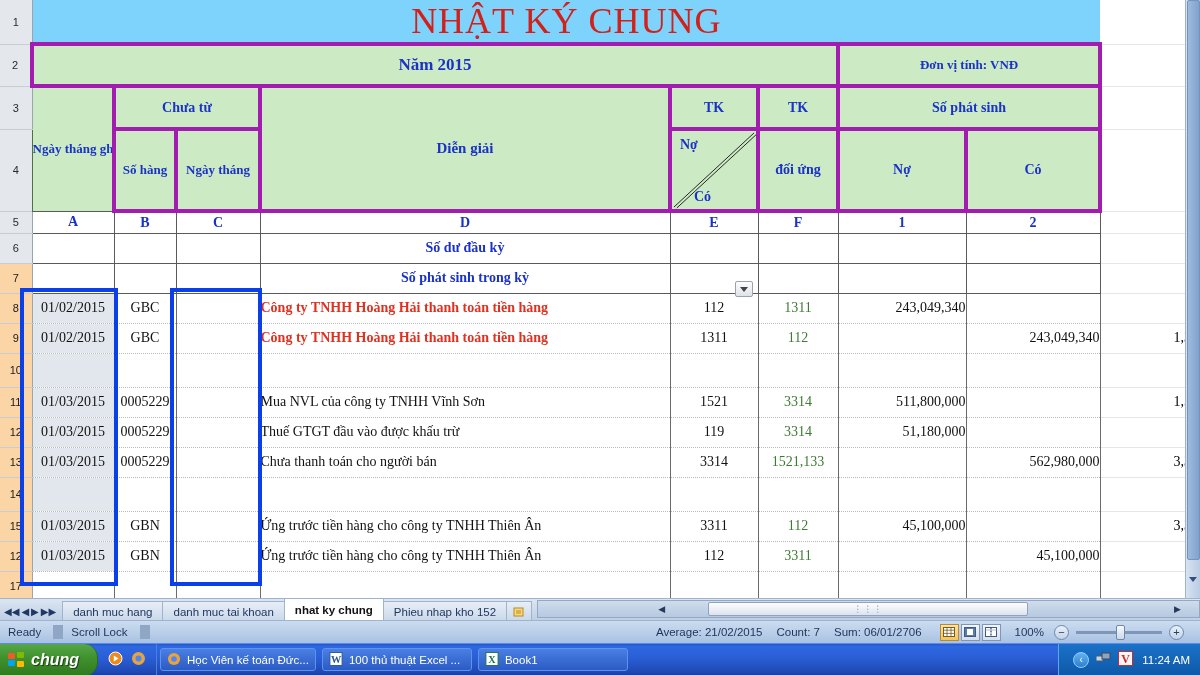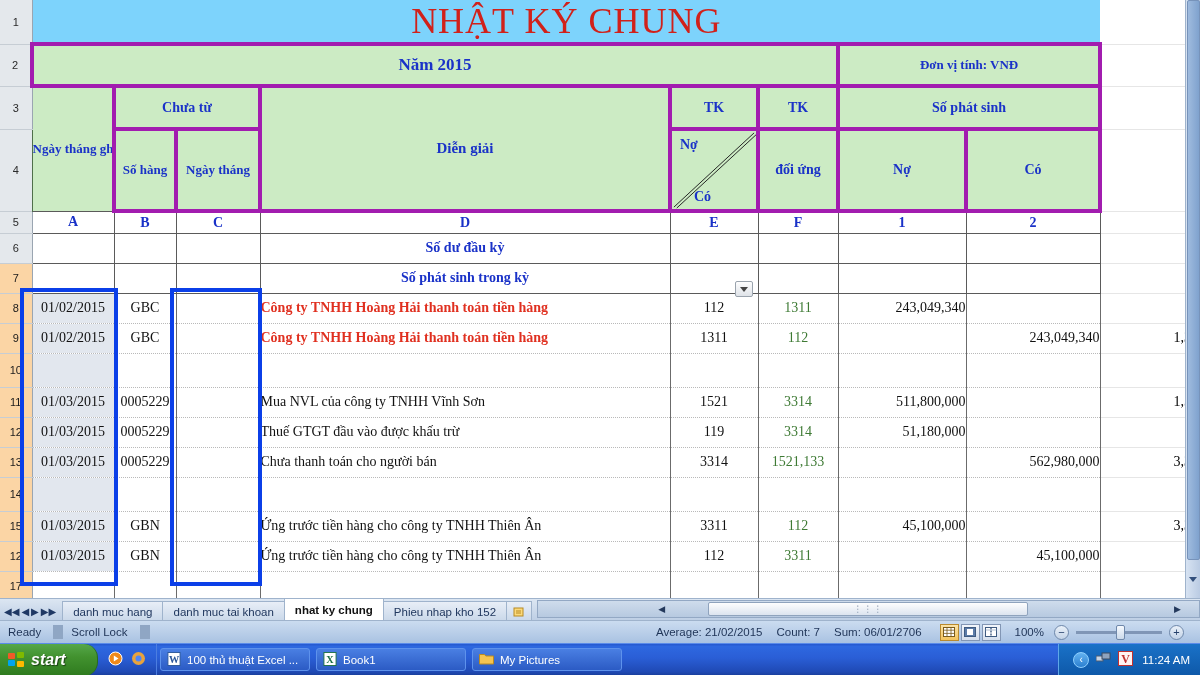--- a/index.html
+++ b/index.html
@@ -587,58 +587,59 @@
   </div>
 
   <div class="taskbar">
     <div class="startbtn">
       <span class="winflag">
         <i style="left:0;top:1px;background:#F05A28;"></i>
         <i style="left:9px;top:0;background:#7FBA00;"></i>
         <i style="left:0;top:8px;background:#00A4EF;"></i>
         <i style="left:9px;top:9px;background:#FFB900;"></i>
       </span>
-      <span>start</span>
+      <span>chung</span>
     </div>
 
     <div class="quicklaunch">
       <span class="icn">
         <svg width="15" height="15" viewBox="0 0 15 15">
           <circle cx="7.5" cy="7.5" r="6.5" fill="#F08A1C" stroke="#fff" stroke-width="1"></circle>
           <polygon points="5.8,4.5 10.5,7.5 5.8,10.5" fill="#fff"></polygon>
         </svg>
       </span>
       <span class="icn">
         <svg width="15" height="15" viewBox="0 0 15 15">
           <circle cx="7.5" cy="7.5" r="6.5" fill="#E8A33D"></circle>
           <circle cx="7.5" cy="7.5" r="3" fill="#4F86F7"></circle>
         </svg>
       </span>
     </div>
 
     <div id="taskwins" style="display:flex;align-items:center;">
         <div class="tb-item">
           <span class="icn"><svg width="14" height="14" viewBox="0 0 15 15">
+              <circle cx="7.5" cy="7.5" r="6.5" fill="#E8A33D"></circle>
+              <circle cx="7.5" cy="7.5" r="3" fill="#4F86F7"></circle>
+            </svg></span>
+          <span class="lbl">Học Viên kế toán Đức...</span>
+        </div>
+        <div class="tb-item">
+          <span class="icn"><svg width="14" height="14" viewBox="0 0 15 15">
               <rect x="1" y="0.5" width="13" height="14" fill="#fff" stroke="#2A5699"></rect>
               <text x="7.5" y="12" font-size="11" fill="#2A5699" font-family="Liberation Serif, serif" text-anchor="middle" font-weight="bold">W</text>
             </svg></span>
           <span class="lbl">100 thủ thuật Excel ...</span>
         </div>
         <div class="tb-item">
           <span class="icn"><svg width="14" height="14" viewBox="0 0 15 15">
               <rect x="1" y="0.5" width="13" height="14" fill="#fff" stroke="#1E7145"></rect>
               <text x="7.5" y="12" font-size="11" fill="#1E7145" font-family="Liberation Serif, serif" text-anchor="middle" font-weight="bold">X</text>
             </svg></span>
           <span class="lbl">Book1</span>
-        </div>
-        <div class="tb-item">
-          <span class="icn"><svg width="15" height="13" viewBox="0 0 15 13">
-              <path d="M0.5 2.5h5l1.3 1.5h7.7v8H0.5z" fill="#F5C451" stroke="#B98A22"></path>
-            </svg></span>
-          <span class="lbl">My Pictures</span>
         </div>
       </div>
 
     <div class="tray">
       <span class="chev">‹</span>
       <span class="icn">
         <svg width="15" height="14" viewBox="0 0 15 14">
           <rect x="0" y="4" width="7" height="5" fill="#C8D4E4" stroke="#4A5A72"></rect>
           <rect x="6" y="1" width="8" height="6" fill="#8FA3BD" stroke="#3A4A60"></rect>
         </svg>

